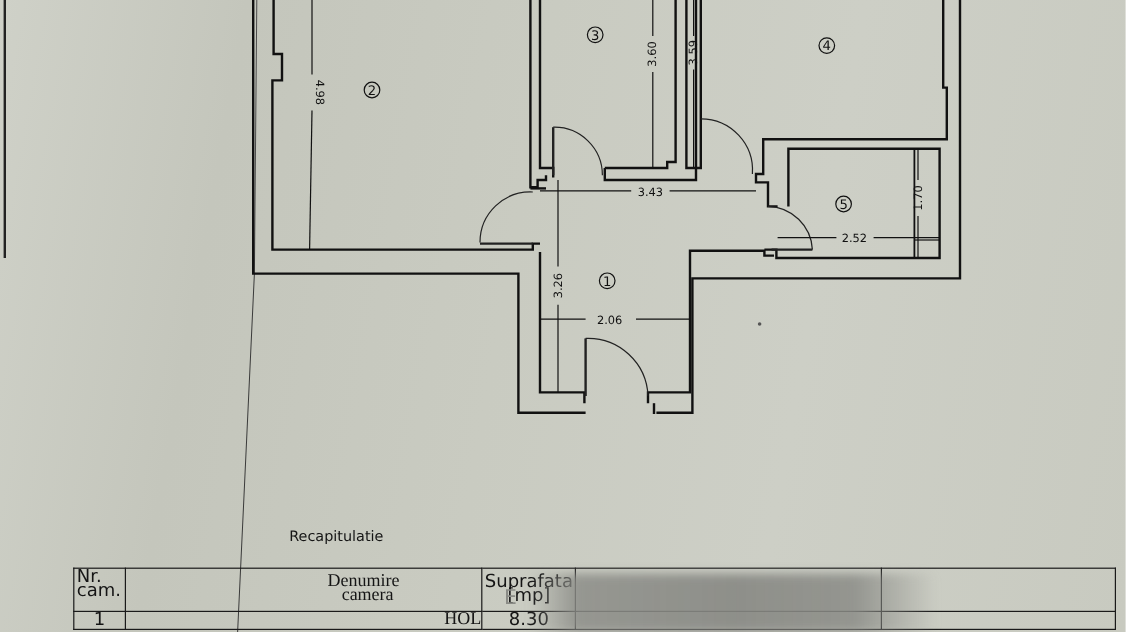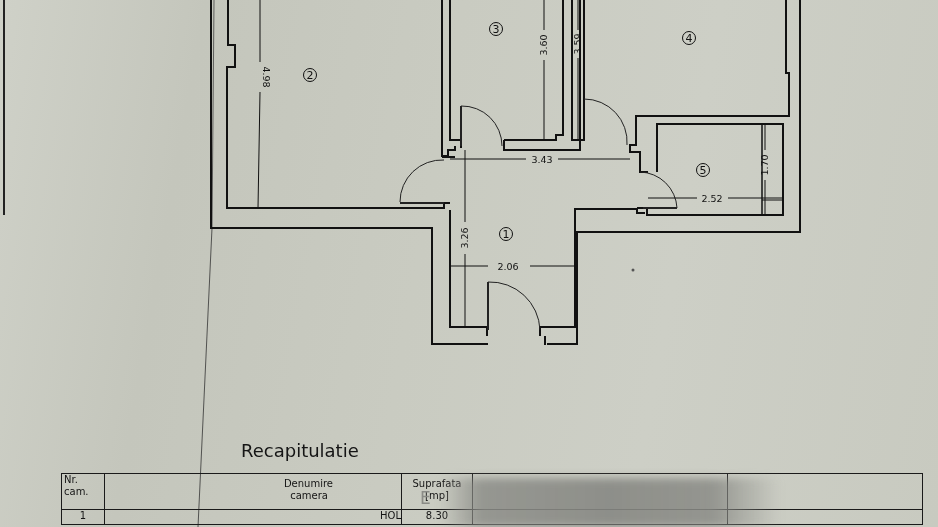--- a/index.html
+++ b/index.html
@@ -5,32 +5,32 @@
     html, body { margin: 0; padding: 0; }
     body {
       width: 938px; height: 527px; overflow: hidden; position: relative;
       background: linear-gradient(100deg, #cfd1c8 0%, #c4c6bc 20%, #c9cbc1 45%, #cdcfc6 70%, #c8cac0 100%);
       font-family: "DejaVu Sans", sans-serif;
     }
     .page-edge-left { position: absolute; left: 3px; top: 0; width: 2px; height: 215px; background: #222; }
     svg.plan { position: absolute; left: 0; top: 0; }
     .recap-title {
       position: absolute; left: 241px; top: 440px;
-      font-family: "DejaVu Sans", sans-serif; font-size: 18px; color: #151515;
+      font-family: "DejaVu Sans", sans-serif; font-size: 12px; color: #151515;
     }
     table.recap {
       position: absolute; left: 61px; top: 473px; border-collapse: collapse;
       font-family: "DejaVu Sans", sans-serif; color: #151515;
     }
     table.recap td, table.recap th {
       border: 1.5px solid #1a1a1a; padding: 0 2px; font-weight: normal;
-      font-size: 10px; line-height: 12px; vertical-align: top;
+      font-size: 15px; line-height: 12px; vertical-align: top;
     }
     .c-nr { width: 38px; text-align: left; }
-    .c-name { width: 226px; text-align: right; padding-right: 68px !important; }
+    .c-name { width: 226px; text-align: right; padding-right: 68px !important; font-family: Liberation Serif, serif; }
     .c-surf { width: 66px; text-align: center; }
     .c-blur { width: 250px; position: relative; }
     .c-blur2 { width: 190px; }
     .row1 td { height: 35px; }
     .row2 td { height: 14px; font-size: 12px; }
     .row2 .c-nr { text-align: center; }
     .row2 .c-name { text-align: right; padding-left: 10px !important; padding-right: 0 !important; }
     .blur-patch {
       position: absolute; left: 440px; top: 478px; width: 340px; height: 49px;
       background: linear-gradient(90deg, rgba(160,162,156,0.0) 0%, rgba(140,141,136,0.85) 12%, rgba(135,136,131,0.9) 50%, rgba(138,139,134,0.85) 80%, rgba(160,162,156,0.0) 100%);

